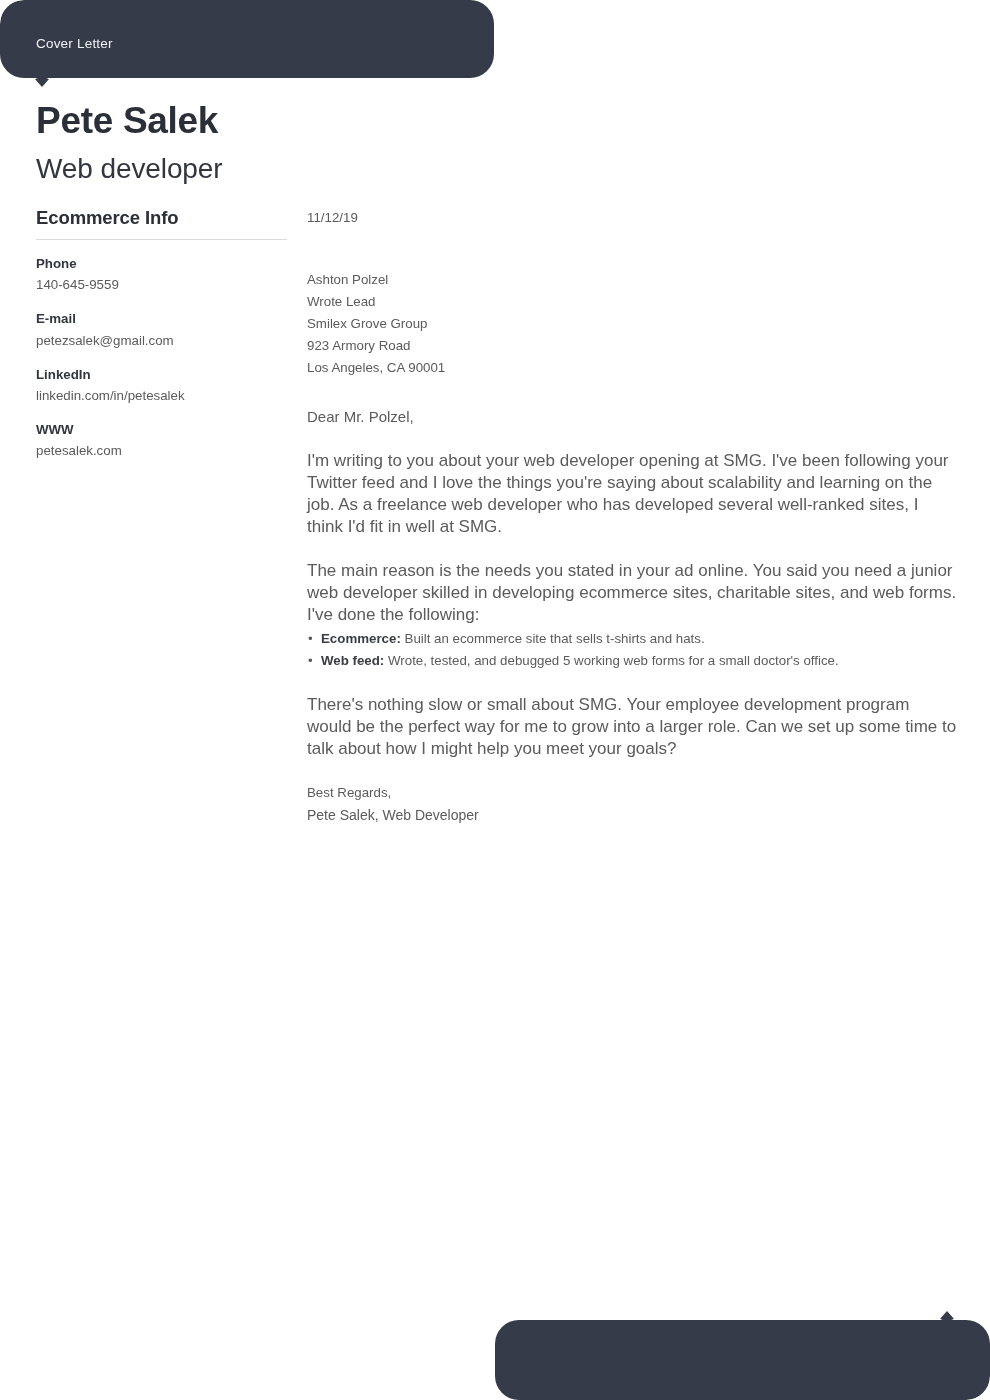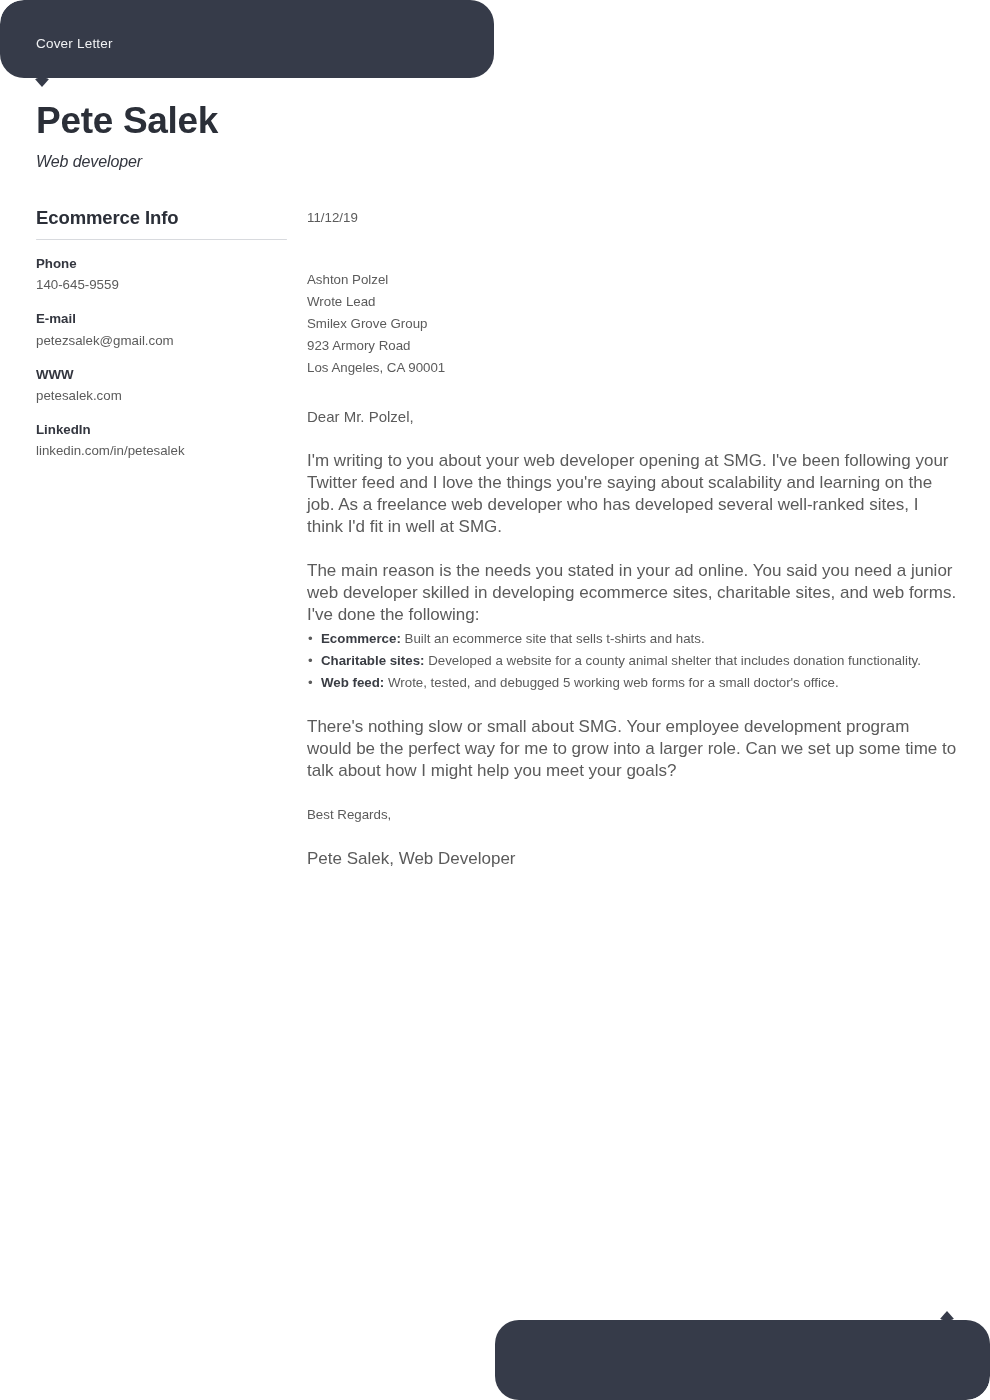--- a/index.html
+++ b/index.html
@@ -80,22 +80,21 @@
 
   .full-name {
     font-size: 37px;
     font-weight: bold;
     color: #2b2f38;
     line-height: 1.12;
     letter-spacing: -0.3px;
   }
 
   .job-title {
-    font-size: 16px;
-    font-style: italic;
+    font-size: 28px;
     color: #33363f;
     margin-top: 11px;
     line-height: 1.2;
     letter-spacing: -0.1px;
   }
 
   
   .sidebar {
     position: absolute;
     left: 36px;
@@ -203,22 +202,21 @@
   }
 
   .closing {
     margin-top: 22px;
     font-size: 13.3px;
     color: #5b5b5b;
     line-height: 22px;
   }
 
   .signature {
-    margin-top: 22px;
-    font-size: 17px;
+    font-size: 14px;
     color: #5b5b5b;
     line-height: 22px;
   }
 </style>
 </head>
 <body>
 
 <div class="header-bar">
   <span class="header-label">Cover Letter</span>
 </div>
@@ -237,27 +235,27 @@
     <div class="info-label">Phone</div>
     <div class="info-value">140-645-9559</div>
   </div>
 
   <div class="info-group">
     <div class="info-label">E-mail</div>
     <div class="info-value">petezsalek@gmail.com</div>
   </div>
 
   <div class="info-group">
+    <div class="info-label">LinkedIn</div>
+    <div class="info-value">linkedin.com/in/petesalek</div>
+  </div>
+
+  <div class="info-group">
     <div class="info-label">WWW</div>
     <div class="info-value">petesalek.com</div>
-  </div>
-
-  <div class="info-group">
-    <div class="info-label">LinkedIn</div>
-    <div class="info-value">linkedin.com/in/petesalek</div>
   </div>
 </aside>
 
 <main class="letter">
 
   <div class="letter-date">11/12/19</div>
 
   <div class="recipient">
     <div class="recipient-line">Ashton Polzel</div>
     <div class="recipient-line">Wrote Lead</div>
@@ -271,24 +269,20 @@
   <p class="letter-para">I'm writing to you about your web developer opening at SMG. I've been following your Twitter feed and I love the things you're saying about scalability and learning on the job. As a freelance web developer who has developed several well-ranked sites, I think I'd fit in well at SMG.</p>
 
   <p class="letter-para">The main reason is the needs you stated in your ad online. You said you need a junior web developer skilled in developing ecommerce sites, charitable sites, and web forms. I've done the following:</p>
 
   <ul class="letter-list">
     <li>
       <b>Ecommerce:</b>
       <span>Built an ecommerce site that sells t-shirts and hats.</span>
     </li>
     <li>
-      <b>Charitable sites:</b>
-      <span>Developed a website for a county animal shelter that includes donation functionality.</span>
-    </li>
-    <li>
       <b>Web feed:</b>
       <span>Wrote, tested, and debugged 5 working web forms for a small doctor's office.</span>
     </li>
   </ul>
 
   <p class="letter-para">There's nothing slow or small about SMG. Your employee development program would be the perfect way for me to grow into a larger role. Can we set up some time to talk about how I might help you meet your goals?</p>
 
   <div class="closing">Best Regards,</div>
 
   <div class="signature">Pete Salek, Web Developer</div>

